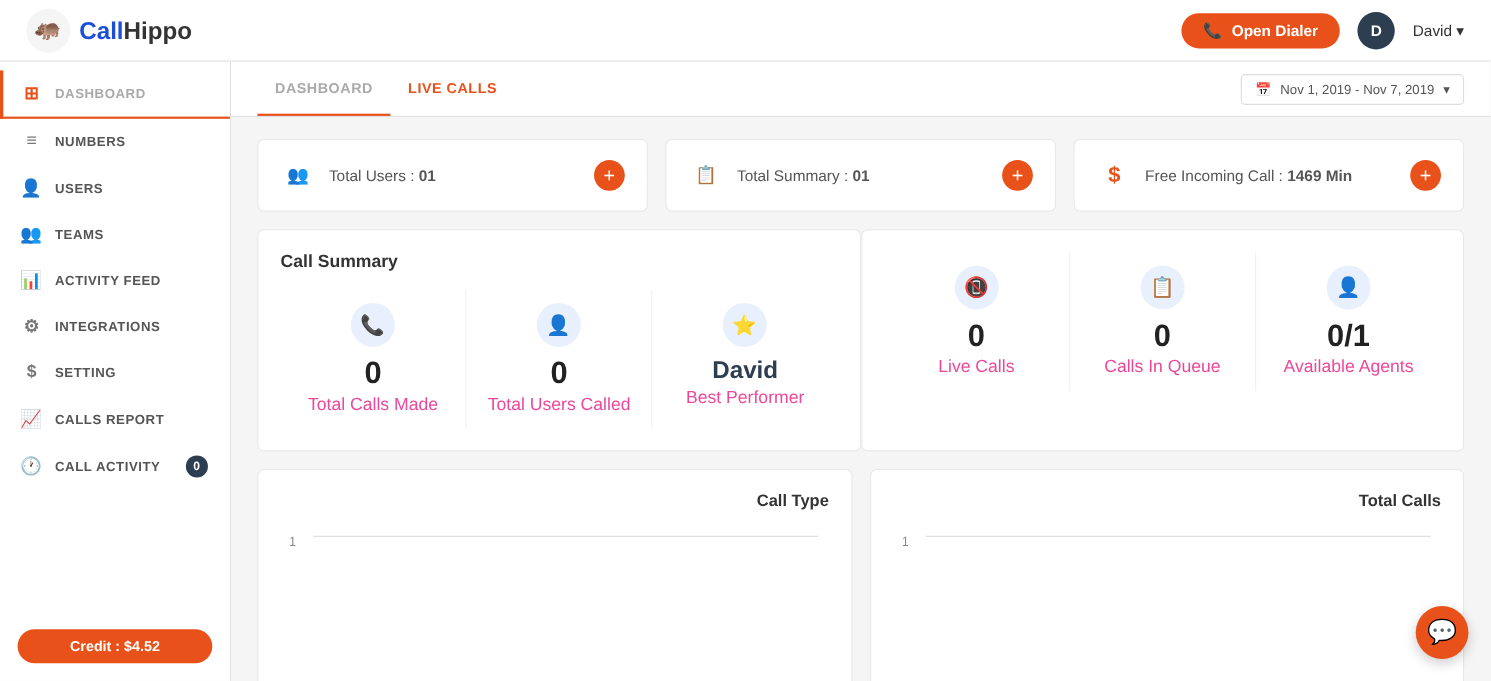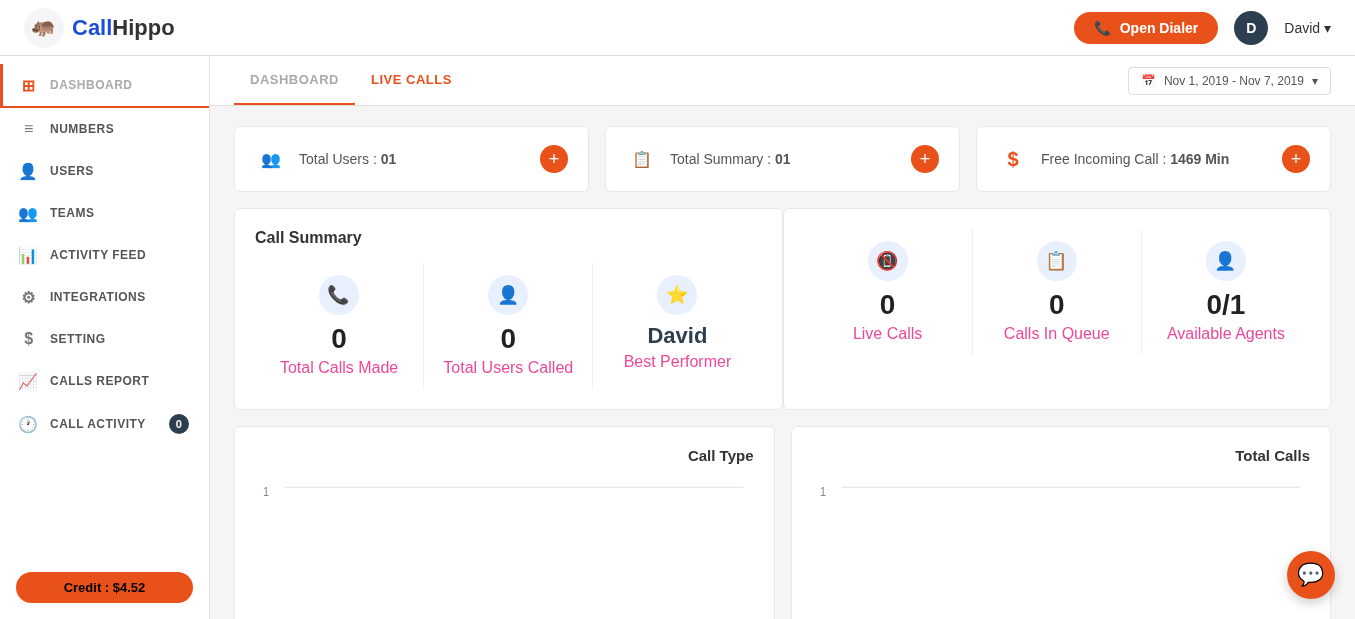--- a/index.html
+++ b/index.html
@@ -115,21 +115,21 @@
       color: #fff;
       border-radius: 50%;
       width: 20px; height: 20px;
       display: flex; align-items: center; justify-content: center;
       font-size: 11px;
       margin-left: auto;
     }
     .credit-bar {
       margin: auto 16px 16px 16px;
       background: #e8521a;
-      color: #000000;
+      color: #ffffff;
       border-radius: 20px;
       padding: 8px 16px;
       font-size: 13px;
       font-weight: 600;
       text-align: center;
       cursor: pointer;
     }
 
     
     .main {

